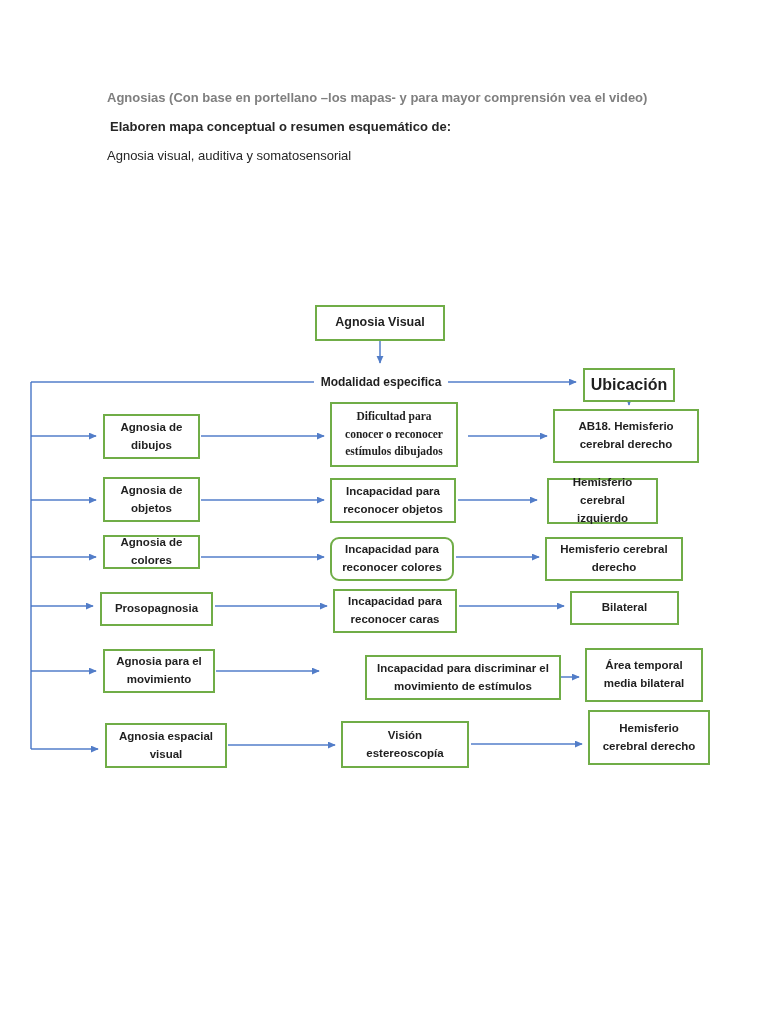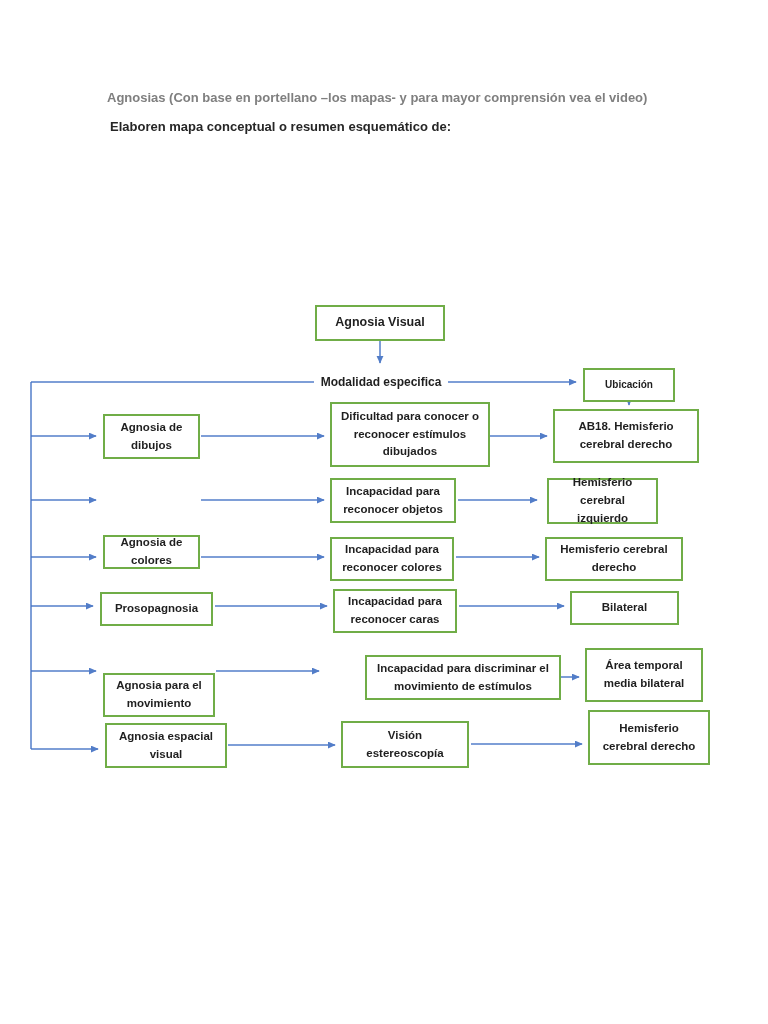--- a/index.html
+++ b/index.html
@@ -25,20 +25,21 @@
   svg.connectors{position:absolute;left:0;top:0;width:768px;height:1024px;pointer-events:none;}
   svg.connectors line{stroke:#4472c4;stroke-width:1.5;opacity:0.92;}
 </style>
 </head>
 <body>
 
 <div id="page">
 
   <div class="hline h1" style="left:107px;top:90px;">Agnosias (Con base en portellano –los mapas- y para mayor comprensión vea el video)</div>
   <div class="hline h2" style="left:110px;top:119px;">Elaboren mapa conceptual o resumen esquemático de:</div>
+  <div class="hline h3" style="left:107px;top:148px;">Agnosia visual, auditiva y somatosensorial</div>
 
   <svg class="connectors" viewBox="0 0 768 1024" aria-hidden="true">
     <defs>
       <marker id="ah" markerWidth="9" markerHeight="8" refX="7.2" refY="3.5" orient="auto" markerUnits="userSpaceOnUse">
         <path d="M0,0 L8,3.5 L0,7 Z" fill="#4472c4"></path>
       </marker>
     </defs>
     <g>
       <line x1="380" y1="341" x2="380" y2="363" marker-end="url(#ah)"></line>
     </g>
@@ -75,38 +76,39 @@
       <line x1="458" y1="500" x2="537" y2="500" marker-end="url(#ah)"></line>
       <line x1="456" y1="557" x2="539" y2="557" marker-end="url(#ah)"></line>
       <line x1="459" y1="606" x2="564" y2="606" marker-end="url(#ah)"></line>
       <line x1="523" y1="677" x2="579" y2="677" marker-end="url(#ah)"></line>
       <line x1="471" y1="744" x2="582" y2="744" marker-end="url(#ah)"></line>
     </g>
   </svg>
 
   <div class="nbox" style="left:315px;top:305px;width:130px;height:36px;font-size:12.5px;">Agnosia Visual</div>
   <div class="plain-label" style="left:316px;top:372px;width:130px;height:20px;">Modalidad especifica</div>
-  <div class="nbox" style="left:583px;top:368px;width:92px;height:28px;font-size:10px;">Ubicación</div>
+  <div class="nbox" style="left:583px;top:368px;width:92px;height:28px;font-size:16px;">Ubicación</div>
 
   <div class="nbox" style="left:103px;top:414px;width:97px;height:45px;">Agnosia de dibujos</div>
-  <div class="nbox" style="left:330px;top:402px;width:160px;height:65px;">Dificultad para conocer o reconocer estímulos dibujados</div>
+  <div class="nbox" style="left:330px;top:402px;width:128px;height:65px;font-family:Liberation Serif, serif;">Dificultad para conocer o reconocer estímulos dibujados</div>
   <div class="nbox" style="left:553px;top:409px;width:146px;height:54px;">AB18. Hemisferio cerebral derecho</div>
 
+  <div class="nbox" style="left:103px;top:477px;width:97px;height:45px;">Agnosia de objetos</div>
   <div class="nbox" style="left:330px;top:478px;width:126px;height:45px;">Incapacidad para reconocer objetos</div>
   <div class="nbox" style="left:547px;top:478px;width:111px;height:46px;">Hemisferio cerebral izquierdo</div>
 
   <div class="nbox" style="left:103px;top:535px;width:97px;height:28px;">Agnosia de colores</div>
-  <div class="nbox" style="left:330px;top:537px;width:124px;height:44px;">Incapacidad para reconocer colores</div>
+  <div class="nbox" style="left:330px;top:537px;width:124px;height:44px;border-radius:9px;">Incapacidad para reconocer colores</div>
   <div class="nbox" style="left:545px;top:537px;width:138px;height:44px;">Hemisferio cerebral derecho</div>
 
   <div class="nbox" style="left:100px;top:592px;width:113px;height:29px;">Prosopagnosia</div>
   <div class="nbox" style="left:333px;top:589px;width:124px;height:44px;">Incapacidad para reconocer caras</div>
   <div class="nbox" style="left:570px;top:591px;width:109px;height:30px;">Bilateral</div>
 
-  <div class="nbox" style="left:103px;top:649px;width:112px;height:44px;margin-top:24px;">Agnosia para el movimiento</div>
+  <div class="nbox" style="left:103px;top:649px;width:112px;height:44px;">Agnosia para el movimiento</div>
   <div class="nbox" style="left:325px;top:655px;width:196px;height:45px;padding:1px 4px;margin-left:40px;">Incapacidad para discriminar el movimiento de estímulos</div>
   <div class="nbox" style="left:105px;top:723px;width:122px;height:45px;">Agnosia espacial visual</div>
 
   <div class="nbox" style="left:585px;top:648px;width:118px;height:54px;">Área temporal media bilateral</div>
   <div class="nbox" style="left:341px;top:721px;width:128px;height:47px;padding:1px 16px;">Visión estereoscopía</div>
   <div class="nbox" style="left:588px;top:710px;width:122px;height:55px;">Hemisferio cerebral derecho</div>
 
 </div>
 
 </body></html>

